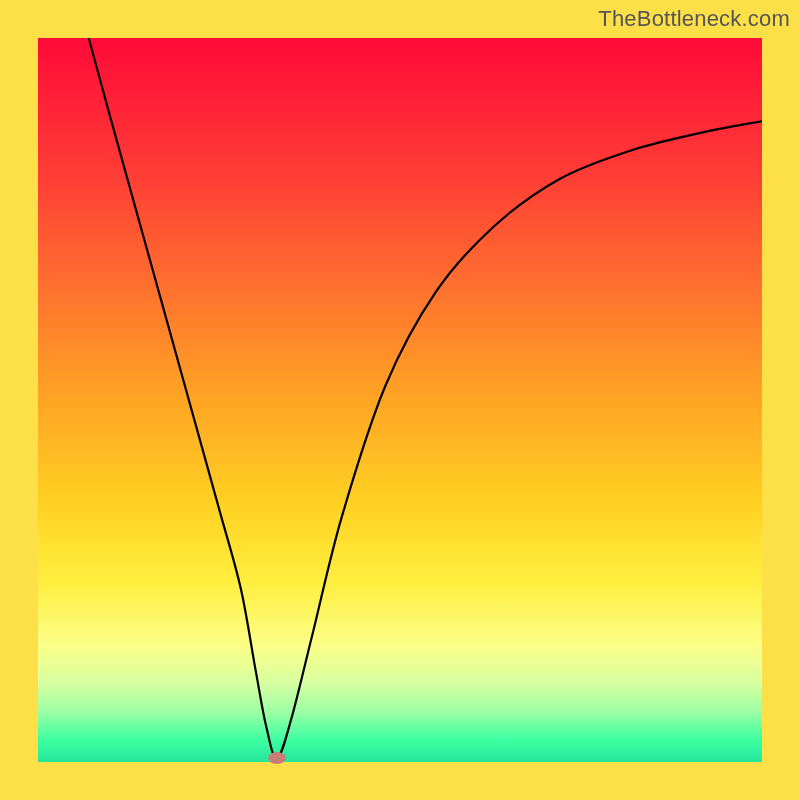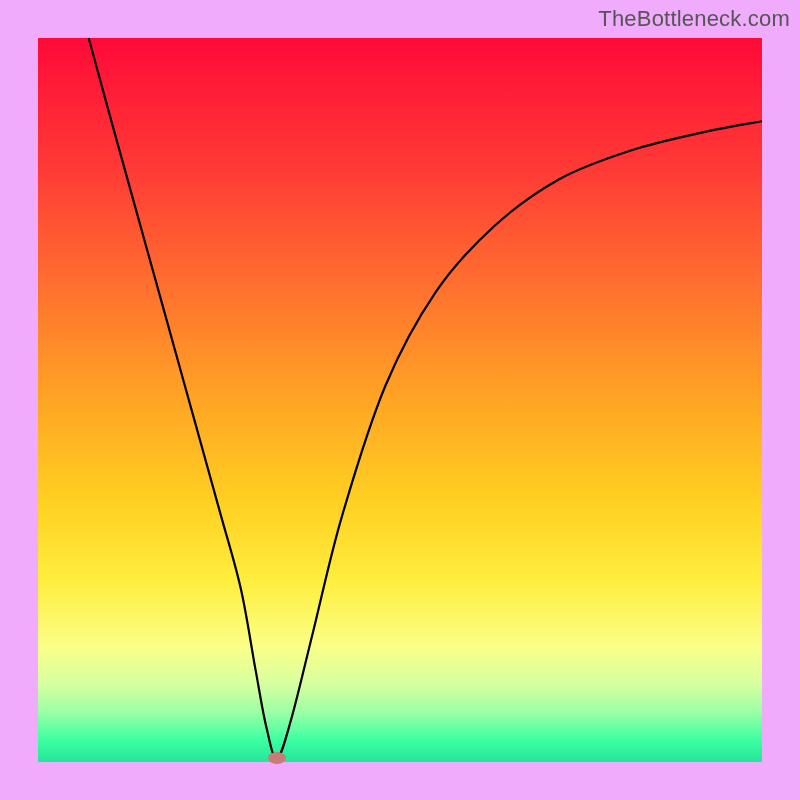--- a/index.html
+++ b/index.html
@@ -8,21 +8,21 @@
     width: 800px;
     height: 800px;
     overflow: hidden;
     background: #000;
     font-family: Arial, Helvetica, sans-serif;
   }
   .frame {
     position: relative;
     width: 800px;
     height: 800px;
-    background: #f0abfc;
+    background: #fde047;
   }
   .plot-area {
     position: absolute;
     left: 38px;
     top: 38px;
     width: 724px;
     height: 724px;
     
     background: linear-gradient(
       to bottom,

